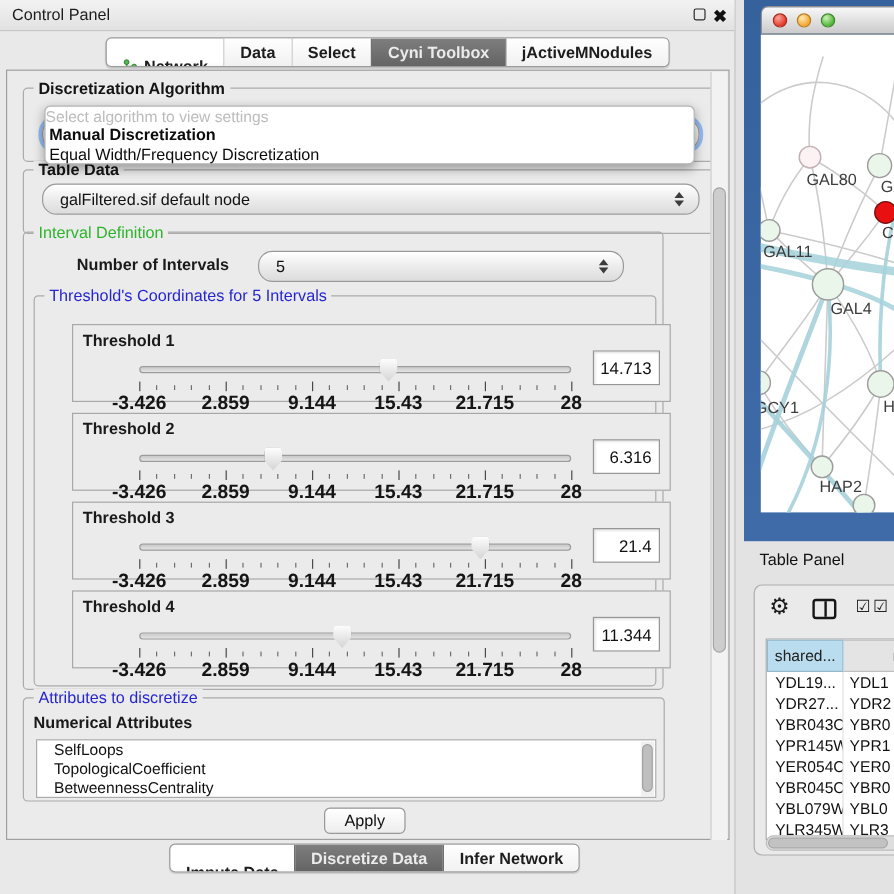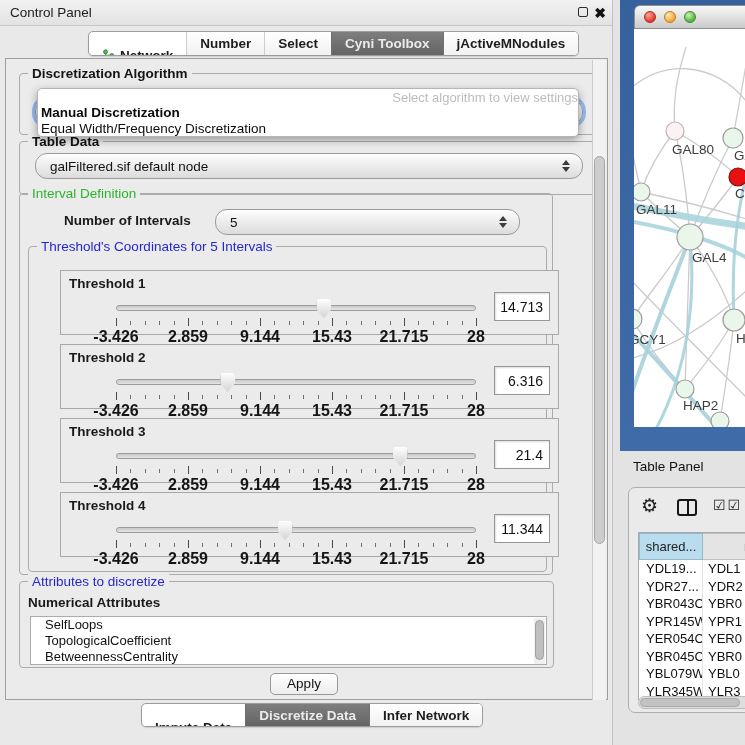--- a/index.html
+++ b/index.html
@@ -60,21 +60,21 @@
   .combo-arrows .dn { border-top:5px solid #3c3c3c; }
   .combo-algo  { left:15px; top:25px; width:548px;
                  box-shadow:0 0 0 3px rgba(98,160,248,.65), inset 0 1px 0 #fff; }
   .combo-table { left:15px; top:11px; width:548px; }
   .combo-count { left:195px; top:15px; width:305px; }
 
   
   .popup { position:absolute; left:31px; top:29px; width:542px; height:49px; background:#fff;
            border:1px solid #b5b5b5; border-radius:5px; box-shadow:0 3px 9px rgba(0,0,0,.35);
            z-index:6; padding-top:1px; }
-  .popup-placeholder { text-align:right; color:#bcbcbc; font-size:13px; height:15px; }
+  .popup-placeholder { text-align:left; color:#bcbcbc; font-size:13px; height:15px; }
   .popup-item { padding-left:3px; font-size:13.5px; color:#0c0c0c; height:16px; line-height:16px; }
   .popup-item.bold { font-weight:700; }
 
   .num-label { position:absolute; left:44px; top:19px; font-weight:700; font-size:13.5px; }
 
   
   .tbox { position:absolute; left:7px; width:499px; height:65px; border:1px solid #a8a8a8;
           background:#ebebeb;margin-left:24px; }
   .tlabel { position:absolute; left:8px; top:5px; font-weight:700; font-size:13.5px; }
   .slider { position:absolute; left:55px; top:26px; width:360px; height:42px; }
@@ -169,21 +169,21 @@
           <svg width="13" height="13" viewBox="0 0 13 13">
             <path d="M3.5 3 L3.5 10 M3.5 6.5 L9.5 6.5" stroke="#4aa34a" stroke-width="1.3" fill="none"></path>
             <circle cx="3.5" cy="2.8" r="2" fill="#57b657" stroke="#2e7d2e" stroke-width="0.8"></circle>
             <circle cx="3.5" cy="10.2" r="2" fill="#57b657" stroke="#2e7d2e" stroke-width="0.8"></circle>
             <circle cx="9.8" cy="6.5" r="2" fill="#57b657" stroke="#2e7d2e" stroke-width="0.8"></circle>
           </svg>
         </span>
         <span class="seg-label">Network</span>
       </div>
       <div class="seg">
-        <span class="seg-label">Number</span>
+        <span class="seg-label">Data</span>
       </div>
       <div class="seg">
         <span class="seg-label">Select</span>
       </div>
       <div class="seg active">
         <span class="seg-label">Cyni Toolbox</span>
       </div>
       <div class="seg">
         <span class="seg-label">jActiveMNodules</span>
       </div>

